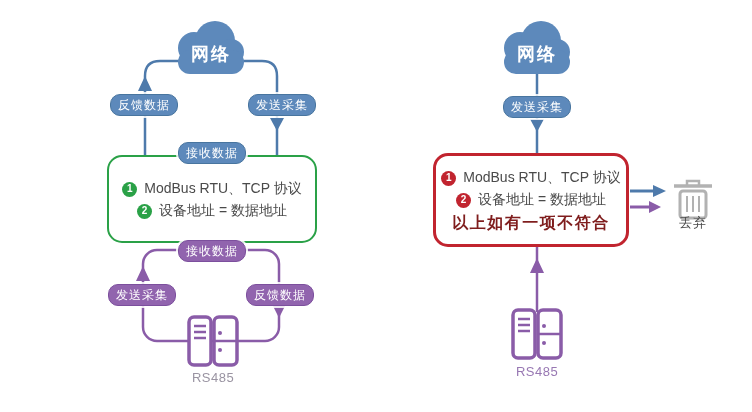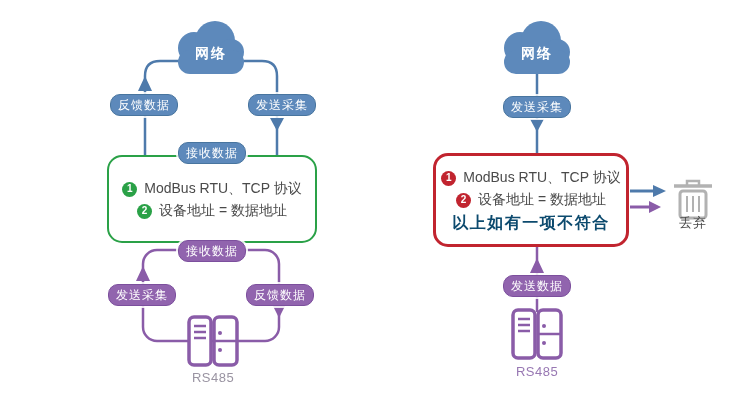--- a/index.html
+++ b/index.html
@@ -13,21 +13,21 @@
     position:absolute;z-index:3;transform:translate(-50%,-50%);
     font-size:12px;line-height:1;color:#ffffff;white-space:nowrap;
     padding:4px 7px;border-radius:10px;letter-spacing:1px;
     box-shadow:0 0 0 2px rgba(255,255,255,0.85);
   }
   .pill.blue{background:#5d89bb;border:1px solid #48759f;}
   .pill.purple{background:#9164ae;border:1px solid #7c4f9d;}
   
   .cloud-label{
     position:absolute;z-index:3;transform:translate(-50%,-50%);
-    color:#ffffff;font-size:14px;font-weight:bold;letter-spacing:2px;white-space:nowrap;
+    color:#ffffff;font-size:18px;font-weight:bold;letter-spacing:2px;white-space:nowrap;
   }
   
   .rule-box{
     position:absolute;z-index:2;box-sizing:border-box;background:#ffffff;
     border-radius:15px;display:flex;flex-direction:column;align-items:center;
     justify-content:center;padding-top:2px;
   }
   .rule-box.green{border:2.5px solid #2aa147;}
   .rule-box.red{border:3px solid #c1242f;}
   .rule-line{
@@ -39,21 +39,21 @@
     width:15px;height:15px;border-radius:50%;margin-right:7px;
     color:#fff;font-size:10px;font-weight:bold;line-height:1;
   }
   .num-circle.green{background:#2aa147;}
   .num-circle.red{background:#c1242f;}
   .conclusion{
     height:24px;display:flex;align-items:center;
     font-size:16px;font-weight:bold;letter-spacing:1.5px;white-space:nowrap;
   }
   .conclusion.green{color:#2aa147;}
-  .conclusion.red{color:#0c4a6e;text-align:right;}
+  .conclusion.red{color:#7f1d1d;text-align:right;}
   
   .device-label{
     position:absolute;z-index:3;transform:translate(-50%,-50%);
     font-size:13px;letter-spacing:0.5px;white-space:nowrap;
   }
   .device-label.left{color:#9a94a2;}
   .device-label.right{color:#9878b3;}
   .discard-label{
     position:absolute;z-index:3;transform:translate(-50%,-50%);
     font-size:13px;color:#4a4a4a;letter-spacing:1px;white-space:nowrap;
@@ -169,17 +169,16 @@
     </div>
     <div class="rule-line">
       <span class="num-circle red">2</span>
       <span>设备地址 = 数据地址</span>
     </div>
     <div class="conclusion red">以上如有一项不符合</div>
   </div>
 
   <div class="discard-label" style="left:693px;top:223px">丢弃</div>
 
-  <div class="pill purple" style="left:537px;top:286px">发送数据</div>
 
   <div class="device-label right" style="left:537px;top:371px">RS485</div>
 
 </div>
 
 </body></html>

